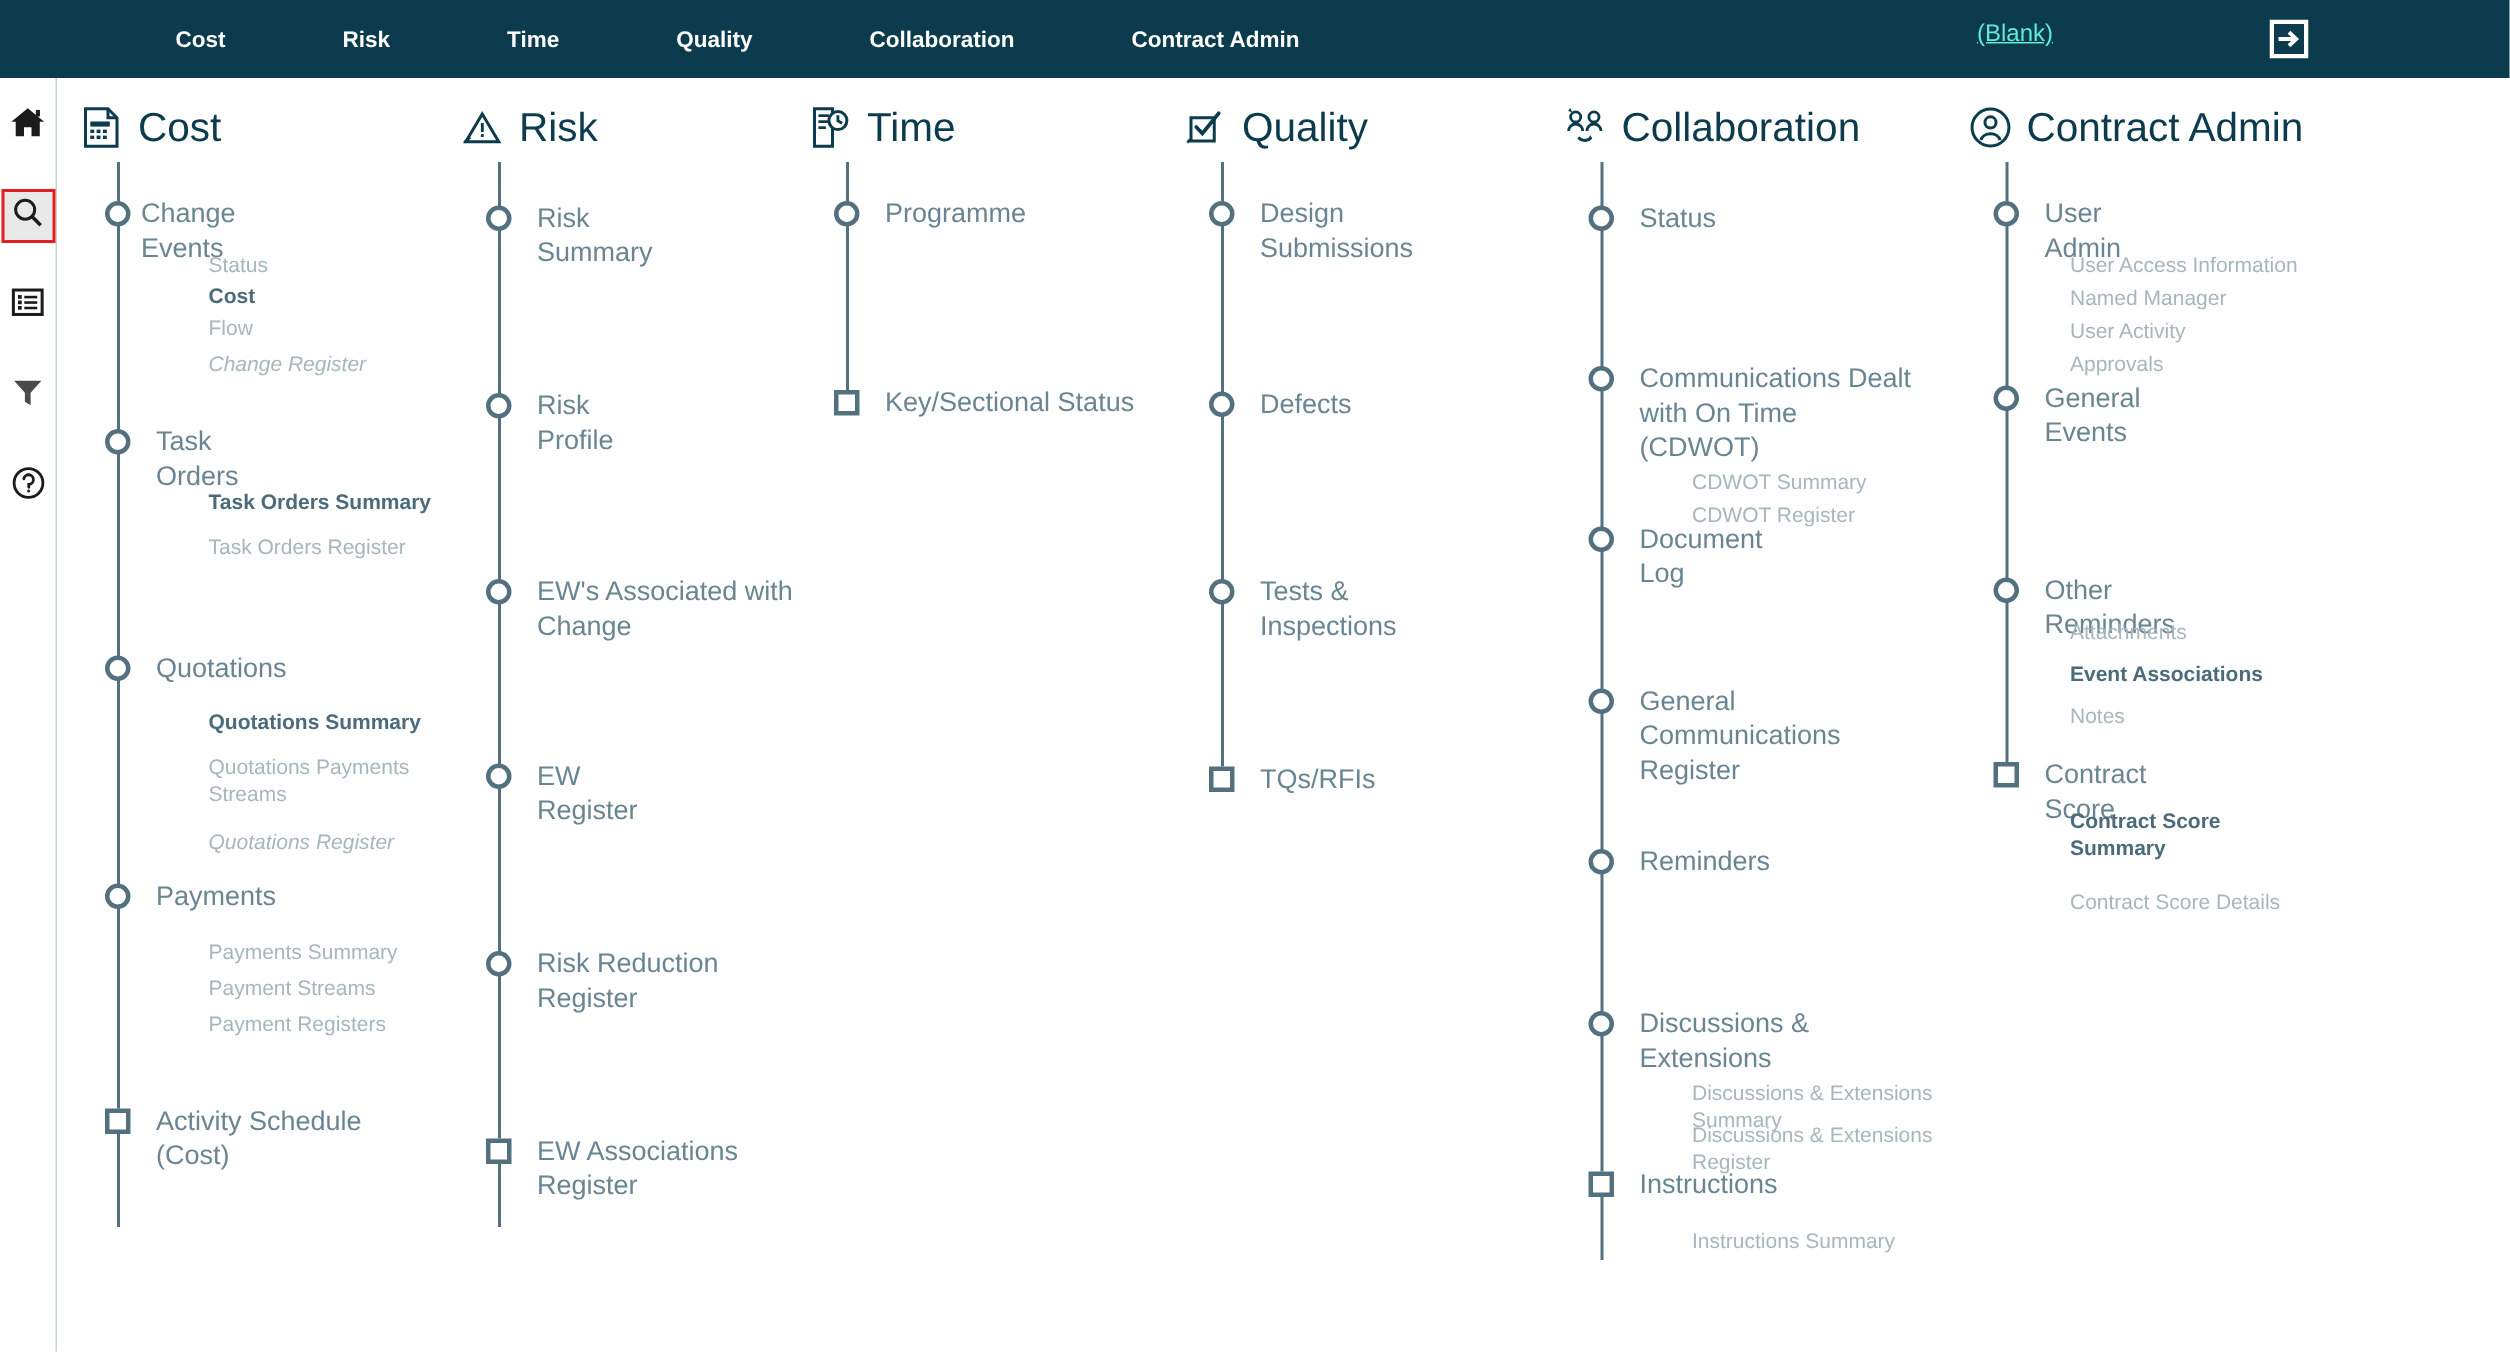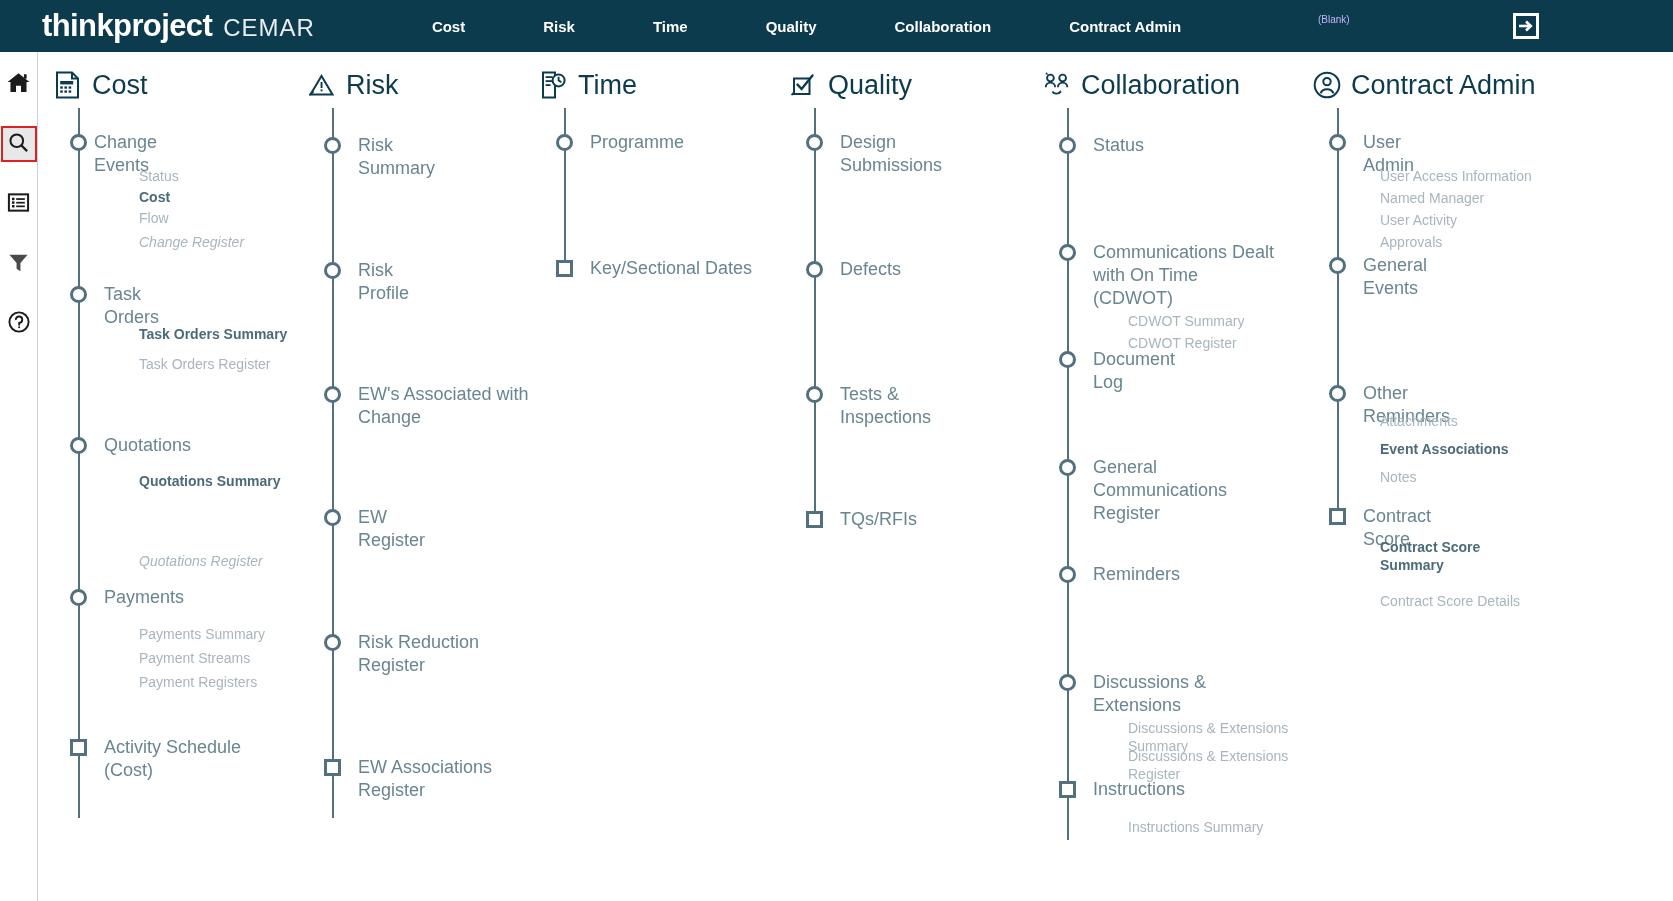--- a/index.html
+++ b/index.html
@@ -17,21 +17,21 @@
   }
   .brand{ display:flex; align-items:baseline; margin-left:42px; }
   .brand-think{ font-size:31px; font-weight:bold; letter-spacing:-0.6px; color:#ffffff; }
   .brand-cemar{ font-size:24px; font-weight:normal; margin-left:11px; color:#e9eef0; letter-spacing:1px;}
   .topnav{ display:flex; align-items:center; margin-left:115px; }
   .topnav a{
     color:#ffffff; font-size:15px; font-weight:bold; text-decoration:none;
     padding:4px 2px; margin:0 37px; white-space:nowrap; cursor:pointer;
   }
   .topnav a:first-child{ margin-left:0; }
-  .blank-label{ position:absolute; left:1318px; top:14px; font-size:10px; color:#c4b5fd; }
+  .blank-label{ position:absolute; left:1318px; top:14px; font-size:16px; color:#5eead4;text-decoration:underline; }
   .logout-btn{ position:absolute; left:1513px; top:13px; cursor:pointer; }
 
   
   .rail{
     position:absolute; left:0; top:52px; width:38px; height:849px;
     background:#ffffff; border-right:1px solid #c9d2d6;
     display:flex; flex-direction:column; align-items:center; padding-top:14px;
   }
   .rail-btn{
     width:36px; height:36px; display:flex; align-items:center; justify-content:center;
@@ -68,24 +68,20 @@
   .sub{
     position:absolute; font-size:14px; line-height:18px; white-space:pre-line; cursor:pointer;
   }
   .sub.dim{ color:#a7b6bd; }
   .sub.bold{ color:#4c6b7a; font-weight:bold; }
 </style>
 </head>
 <body>
 
 <div class="topbar">
-  <div class="brand">
-    <span class="brand-think">thinkproject</span>
-    <span class="brand-cemar">CEMAR</span>
-  </div>
   <nav class="topnav">
     <a>Cost</a>
     <a>Risk</a>
     <a>Time</a>
     <a>Quality</a>
     <a>Collaboration</a>
     <a>Contract Admin</a>
   </nav>
   <div class="blank-label">(Blank)</div>
   <div class="logout-btn">
@@ -180,20 +176,21 @@
       <span class="lbl" style="left:34px; top:-3px;">Task Orders</span>
     </div>
     <div class="sub bold" style="left:86px; top:273px;">Task Orders Summary</div>
     <div class="sub dim" style="left:86px; top:303px;">Task Orders Register</div>
 
     <div class="node" style="left:17px; top:385px;">
       <span class="dot"></span>
       <span class="lbl" style="left:34px; top:-3px;">Quotations</span>
     </div>
     <div class="sub bold" style="left:86px; top:420px;">Quotations Summary</div>
+    <div class="sub dim" style="left:86px; top:450px; width:175px;">Quotations Payments Streams</div>
     <div class="sub dim" style="left:86px; top:500px;font-style:italic;">Quotations Register</div>
 
     <div class="node" style="left:17px; top:537px;">
       <span class="dot"></span>
       <span class="lbl" style="left:34px; top:-3px;">Payments</span>
     </div>
     <div class="sub dim" style="left:86px; top:573px;">Payments Summary</div>
     <div class="sub dim" style="left:86px; top:597px;">Payment Streams</div>
     <div class="sub dim" style="left:86px; top:621px;">Payment Registers</div>
 
@@ -258,21 +255,21 @@
       <span class="ttl">Time</span>
     </div>
     <div class="spine" style="left:25px; top:56px; height:162px;"></div>
 
     <div class="node" style="left:17px; top:82px;">
       <span class="dot"></span>
       <span class="lbl" style="left:34px; top:-3px;">Programme</span>
     </div>
     <div class="node" style="left:17px; top:208px;">
       <span class="sq"></span>
-      <span class="lbl" style="left:34px; top:-3px; width:200px;">Key/Sectional Dates</span>
+      <span class="lbl" style="left:34px; top:-3px; width:200px;">Key/Sectional Status</span>
     </div>
   </div>
 
   <div class="col" style="left:750px; width:250px;">
     <div class="col-head">
       <span class="ico">
         <svg width="28" height="27" viewBox="0 0 28 27">
           <path d="M4 6.5 H19.5 V22 H4 Z" fill="none" stroke="#0b3b4c" stroke-width="2"></path>
           <path d="M7.5 12.6 L11.6 17 L22.5 3.5" fill="none" stroke="#0b3b4c" stroke-width="2.4" stroke-linecap="round"></path>
           <path d="M4.5 20.2 L1.5 23" stroke="#0b3b4c" stroke-width="1.8" fill="none"></path>

